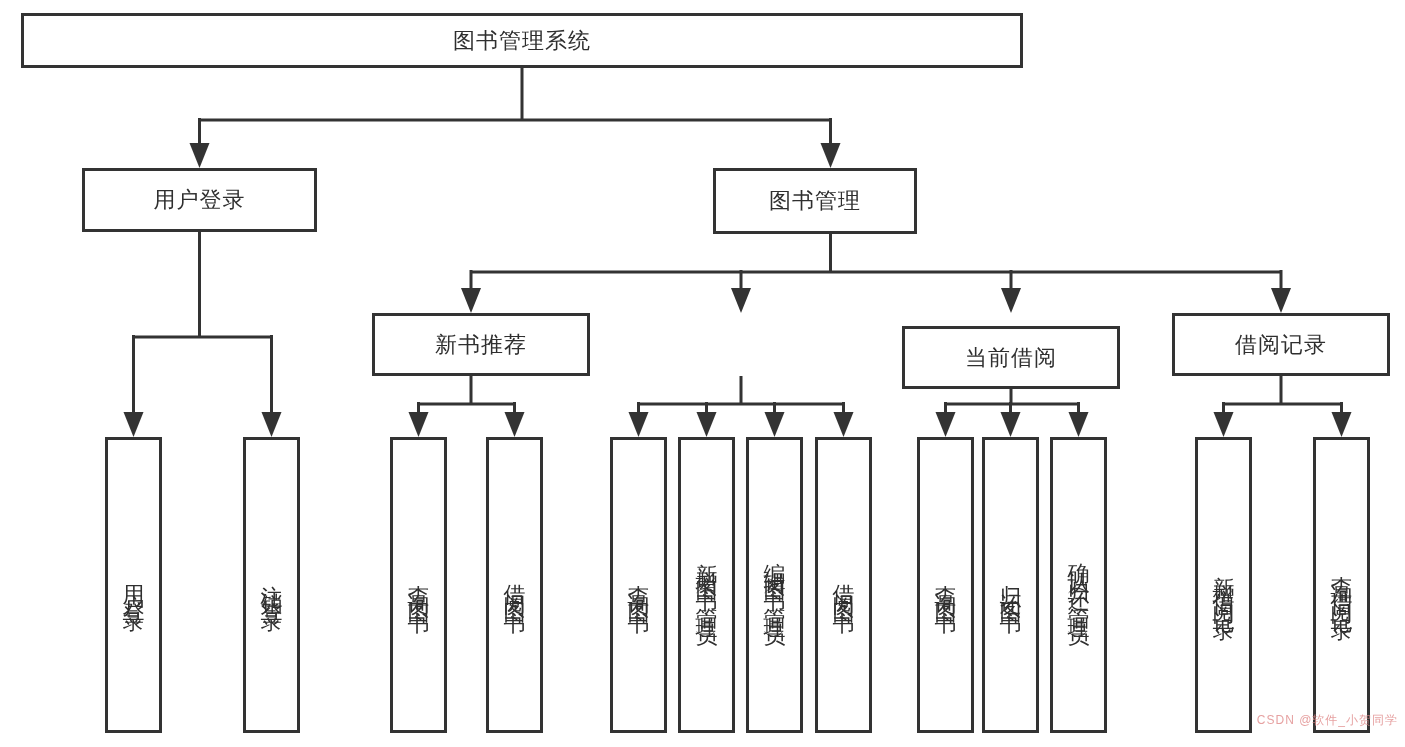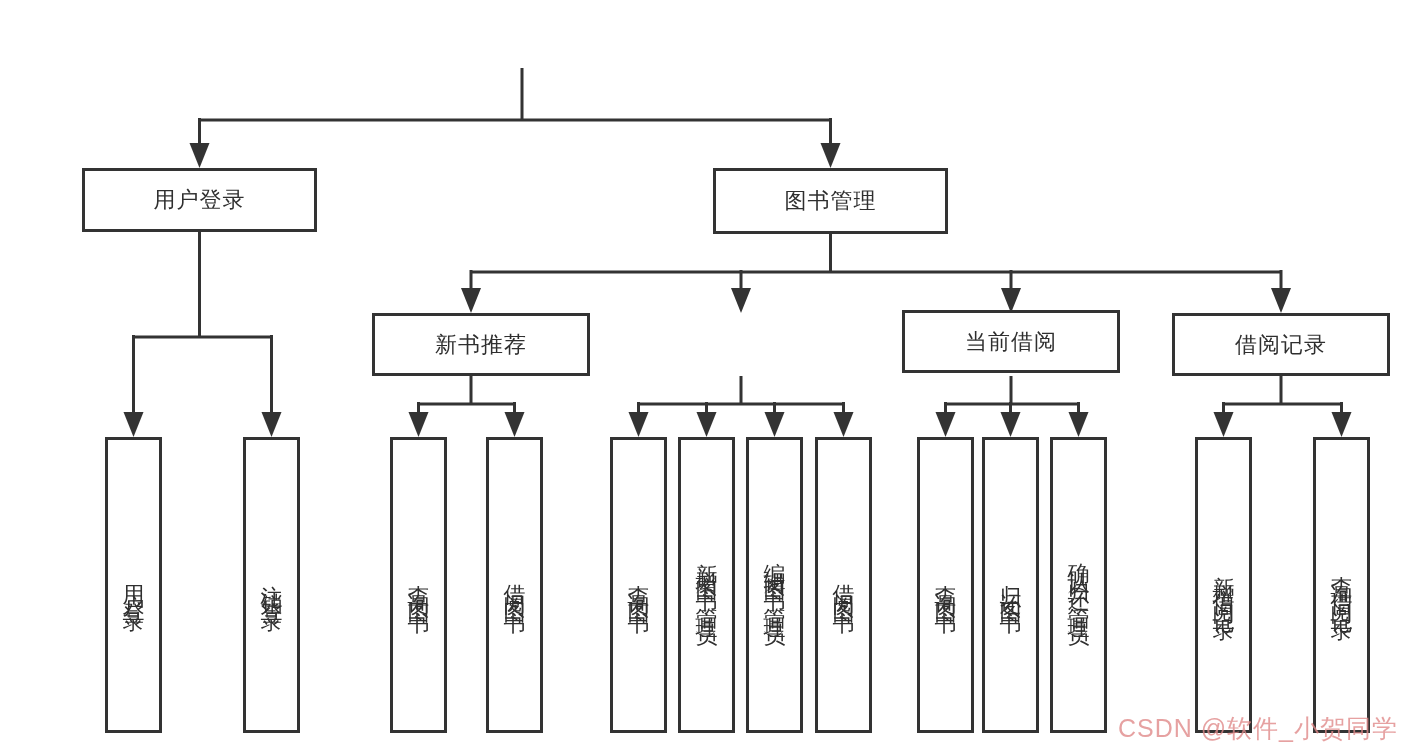--- a/index.html
+++ b/index.html
@@ -49,21 +49,21 @@
     font-size: 22px;
     letter-spacing: 9px;
     line-height: 1;
     color: #2f2f2f;
     white-space: nowrap;
   }
   .watermark {
     position: absolute;
     top: 712px;
     right: 7px;
-    font-size: 25px;
+    font-size: 12px;
     letter-spacing: 1px;
     color: rgba(224, 138, 138, 0.8);
     z-index: 5;
   }
 </style>
 </head>
 <body>
 
 <div class="canvas">
 
@@ -108,32 +108,35 @@
     <polygon fill="#333333" points="696.5,412 716.5,412 706.5,437"></polygon>
     <polygon fill="#333333" points="764.5,412 784.5,412 774.5,437"></polygon>
     <polygon fill="#333333" points="833.5,412 853.5,412 843.5,437"></polygon>
     <polygon fill="#333333" points="935.5,412 955.5,412 945.5,437"></polygon>
     <polygon fill="#333333" points="1000.5,412 1020.5,412 1010.5,437"></polygon>
     <polygon fill="#333333" points="1068.5,412 1088.5,412 1078.5,437"></polygon>
     <polygon fill="#333333" points="1213.5,412 1233.5,412 1223.5,437"></polygon>
     <polygon fill="#333333" points="1331.5,412 1351.5,412 1341.5,437"></polygon>
   </svg>
 
+  <div class="hbox" style="left:21px; top:13px; width:1002px; height:55px;">
+    <span>图书管理系统</span>
+  </div>
 
   <div class="hbox" style="left:82px; top:168px; width:235px; height:64px;">
     <span>用户登录</span>
   </div>
-  <div class="hbox" style="left:713px; top:168px; width:235px; height:66px;">
+  <div class="hbox" style="left:713px; top:168px; width:204px; height:66px;">
     <span>图书管理</span>
   </div>
 
   <div class="hbox" style="left:372px; top:313px; width:218px; height:63px;">
     <span>新书推荐</span>
   </div>
-  <div class="hbox" style="left:902px; top:310px; width:218px; height:63px;">
+  <div class="hbox" style="left:902px; top:326px; width:218px; height:63px;">
     <span>当前借阅</span>
   </div>
   <div class="hbox" style="left:1172px; top:313px; width:218px; height:63px;">
     <span>借阅记录</span>
   </div>
 
   <div class="vbox" style="left:105px;">
     <span class="vlabel">用户登录</span>
   </div>
   <div class="vbox" style="left:243px;">

